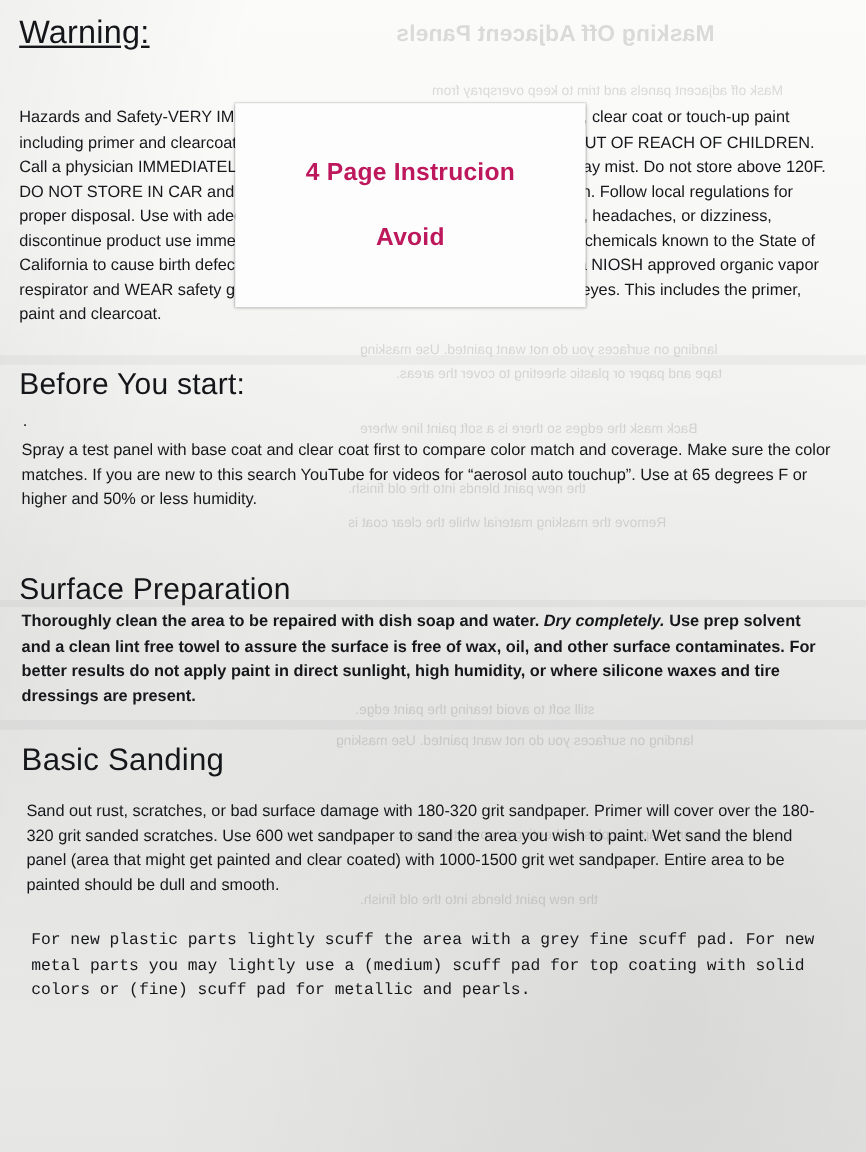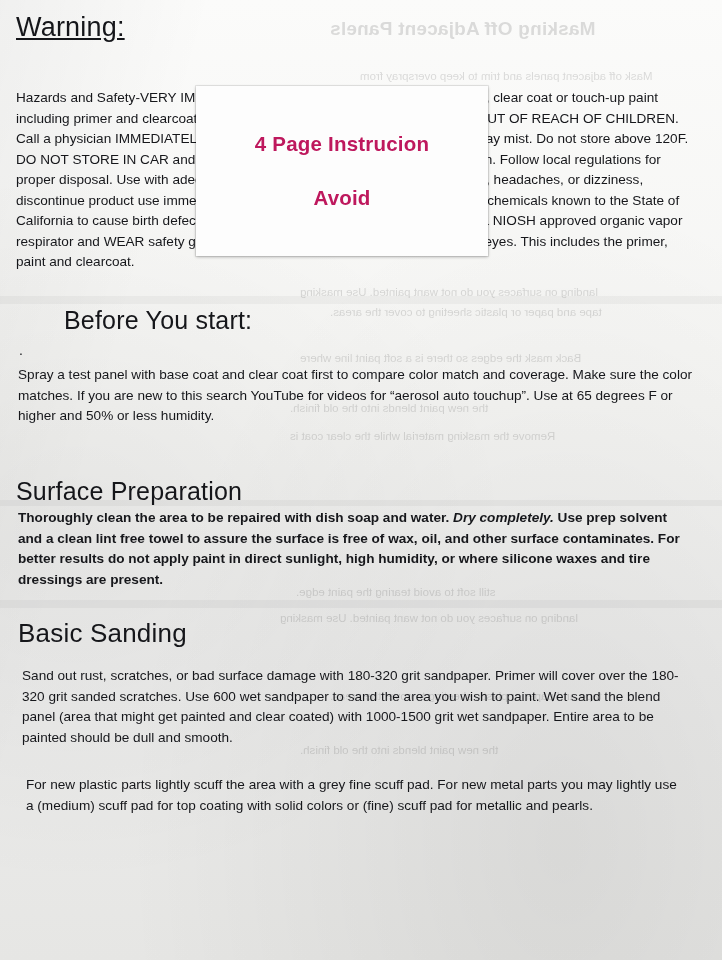--- a/index.html
+++ b/index.html
@@ -110,21 +110,20 @@
     font-size: 20.5px;
     color: #be185d;
     letter-spacing: 0.2px;
   }
   .sticker .l1 { margin-bottom: 30px; }
 
   
   #before-heading {
     left: 16px; top: 306px;
     font-size: 25px;
-    margin-left: 48px;
   }
   #before-dot {
     left: 19px; top: 342px;
     font-size: 14px; color: #16171b;
   }
   #before-text {
     left: 18px; top: 365px;
     width: 676px;
   }
 
@@ -146,20 +145,21 @@
     left: 18px; top: 618px;
     font-size: 26px;
   }
   #sanding-text-1 {
     left: 22px; top: 666px;
     width: 672px;
   }
   #sanding-text-2 {
     left: 26px; top: 775px;
     width: 656px;
+    font-family: Liberation Mono, monospace;
   }
 
   
   .band {
     position: absolute;
     left: 0; right: 0;
     background: rgba(0,0,0,0.035);
     pointer-events: none;
     z-index: 2;
   }

